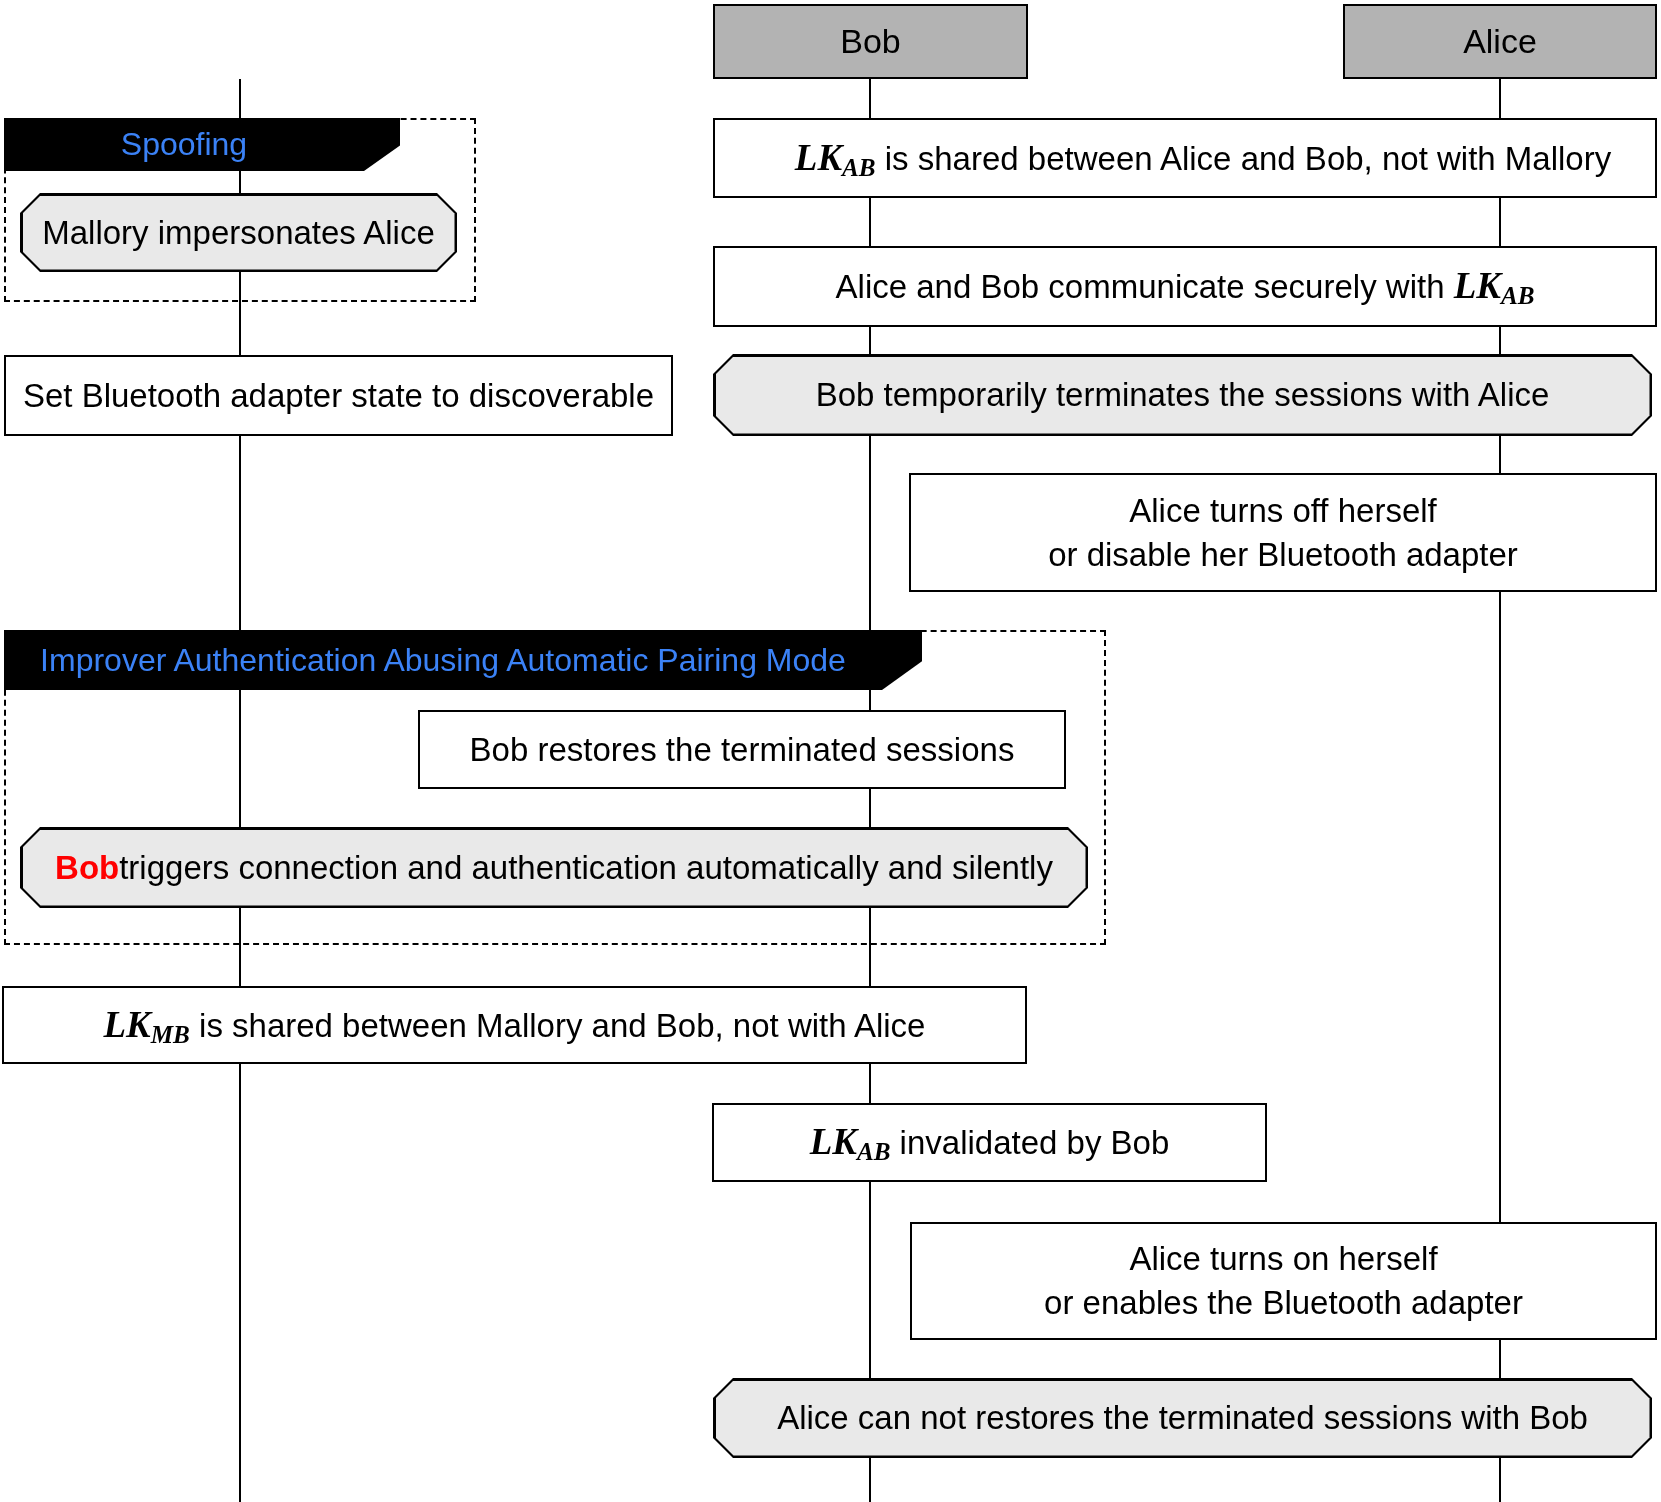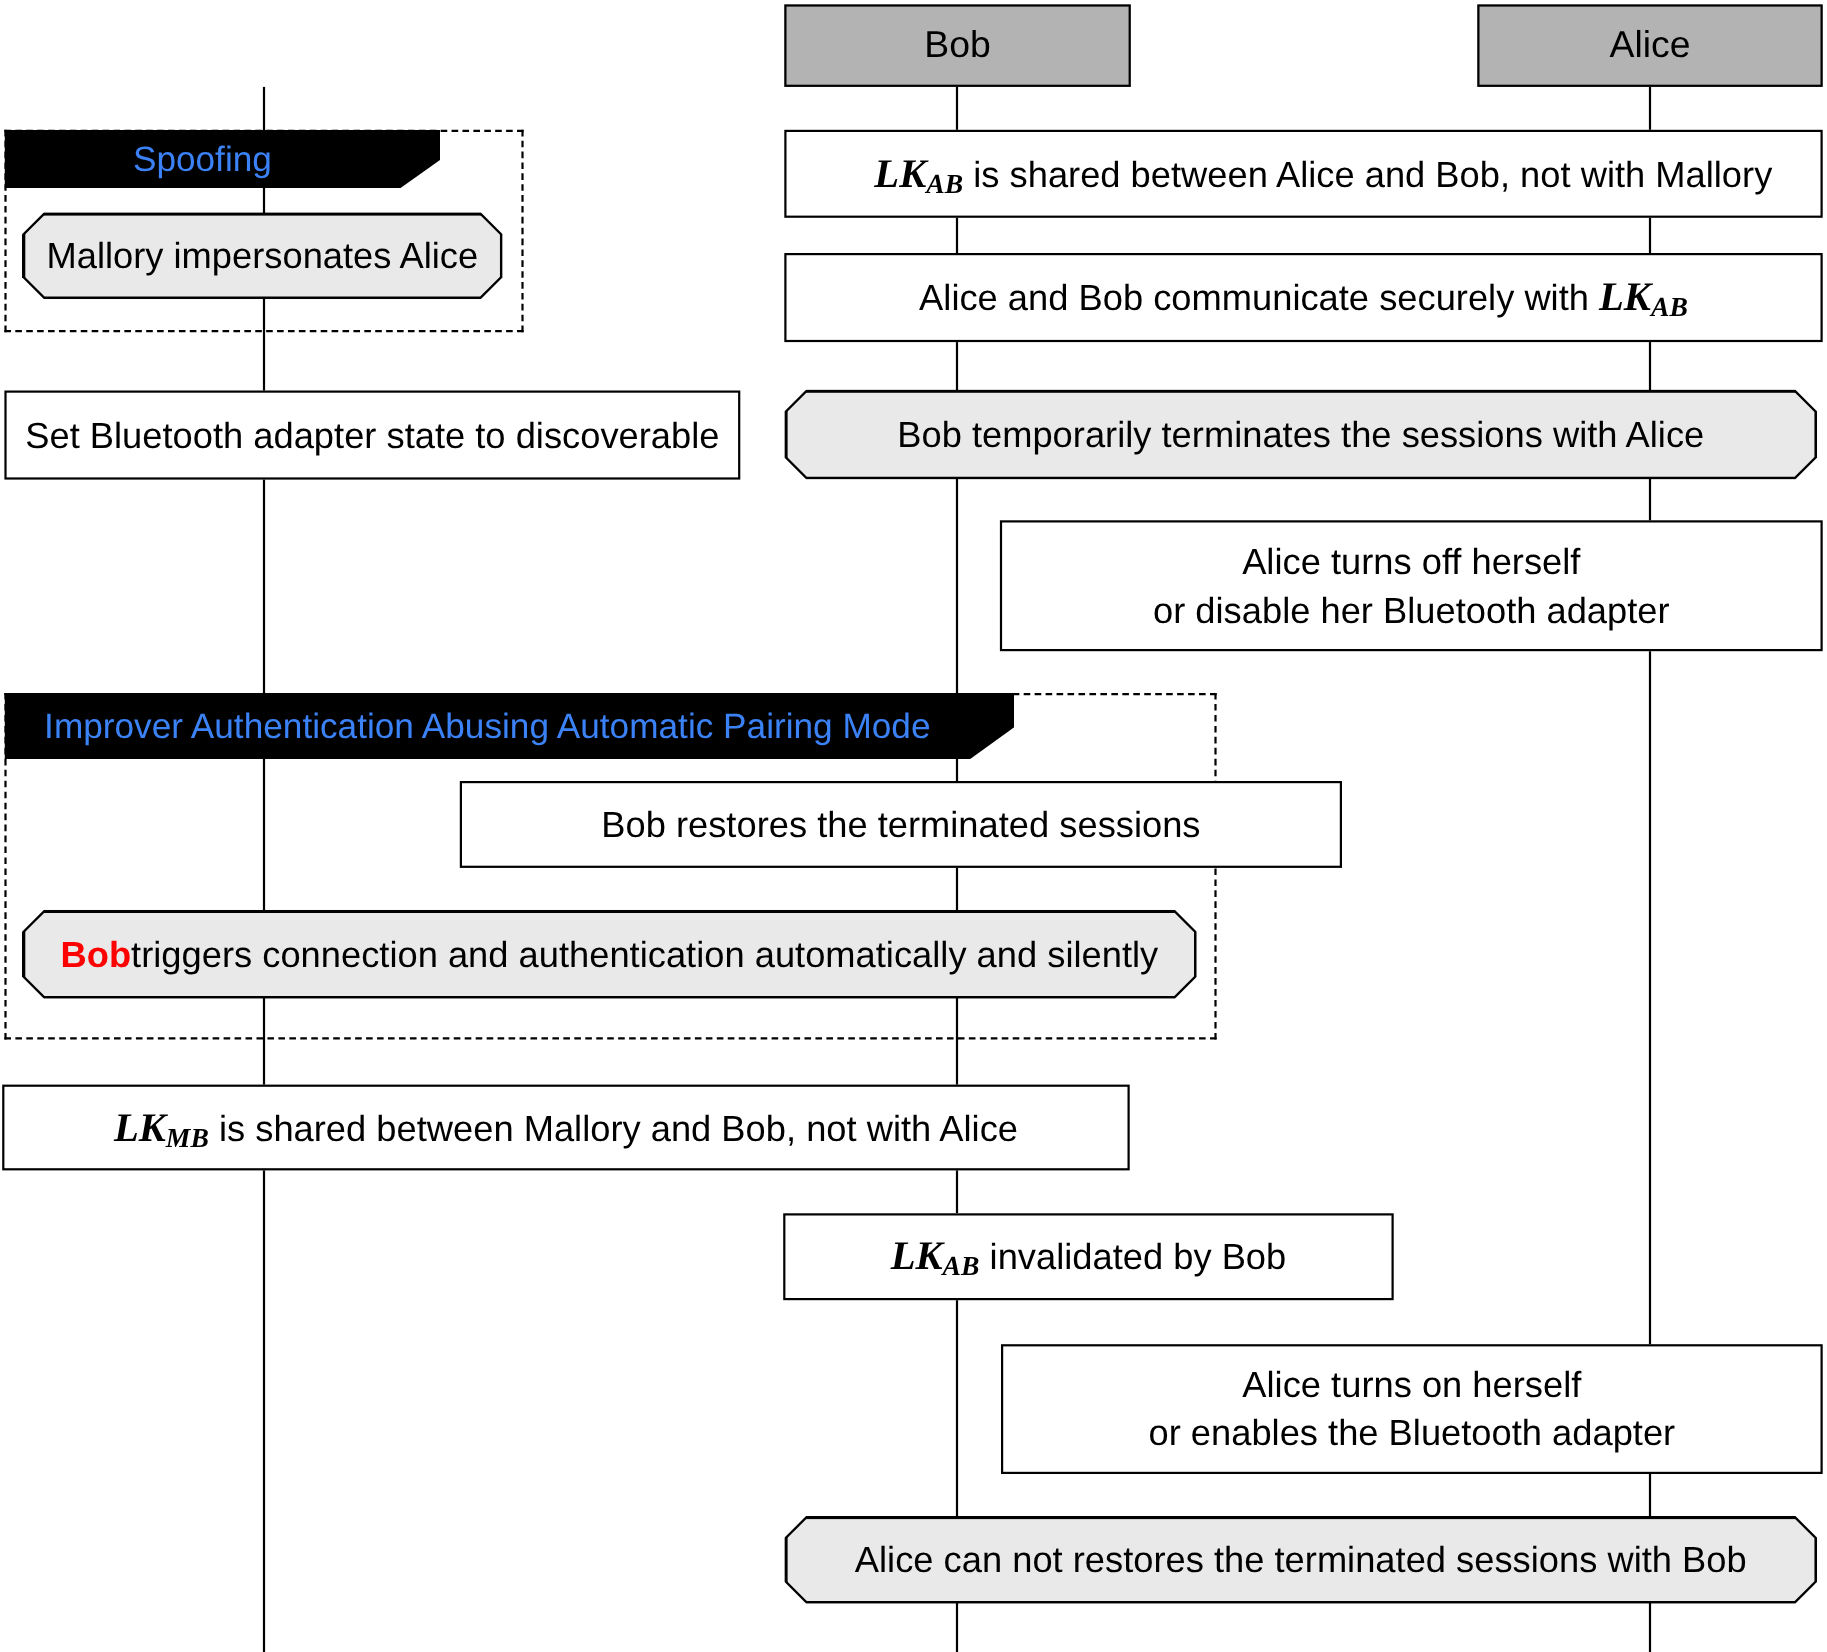--- a/index.html
+++ b/index.html
@@ -60,38 +60,38 @@
   <div class="note" style="left:713px;top:118px;width:944px;height:80px;padding-left:36px;">
     <span><span class="key">LK<sub>AB</sub></span> is shared between Alice and Bob, not with Mallory</span>
   </div>
 
   <div class="oct" style="left:20px;top:193px;width:437px;height:79px;">
     <div class="sh-out"></div>
     <div class="sh-in"></div>
     <div class="txt">Mallory impersonates Alice</div>
   </div>
 
-  <div class="note" style="left:713px;top:230px;width:944px;height:81px;">
+  <div class="note" style="left:713px;top:246px;width:944px;height:81px;">
     <span>Alice and Bob communicate securely with <span class="key">LK<sub>AB</sub></span></span>
   </div>
 
   <div class="note" style="left:4px;top:355px;width:669px;height:81px;">
     <span>Set Bluetooth adapter state to discoverable</span>
   </div>
   <div class="oct" style="left:713px;top:354px;width:939px;height:82px;">
     <div class="sh-out"></div>
     <div class="sh-in"></div>
     <div class="txt">Bob temporarily terminates the sessions with Alice</div>
   </div>
 
   <div class="note" style="left:909px;top:473px;width:748px;height:119px;">
     <span>Alice turns off herself<br>or disable her Bluetooth adapter</span>
   </div>
 
-  <div class="note" style="left:418px;top:710px;width:802px;height:79px;">
+  <div class="note" style="left:418px;top:710px;width:648px;height:79px;">
     <span>Bob restores the terminated sessions</span>
   </div>
 
   <div class="oct" style="left:20px;top:827px;width:1068px;height:81px;">
     <div class="sh-out"></div>
     <div class="sh-in"></div>
     <div class="txt"><span class="red">Bob</span> triggers connection and authentication automatically and silently</div>
   </div>
 
   <div class="note" style="left:712px;top:1103px;width:555px;height:79px;">

